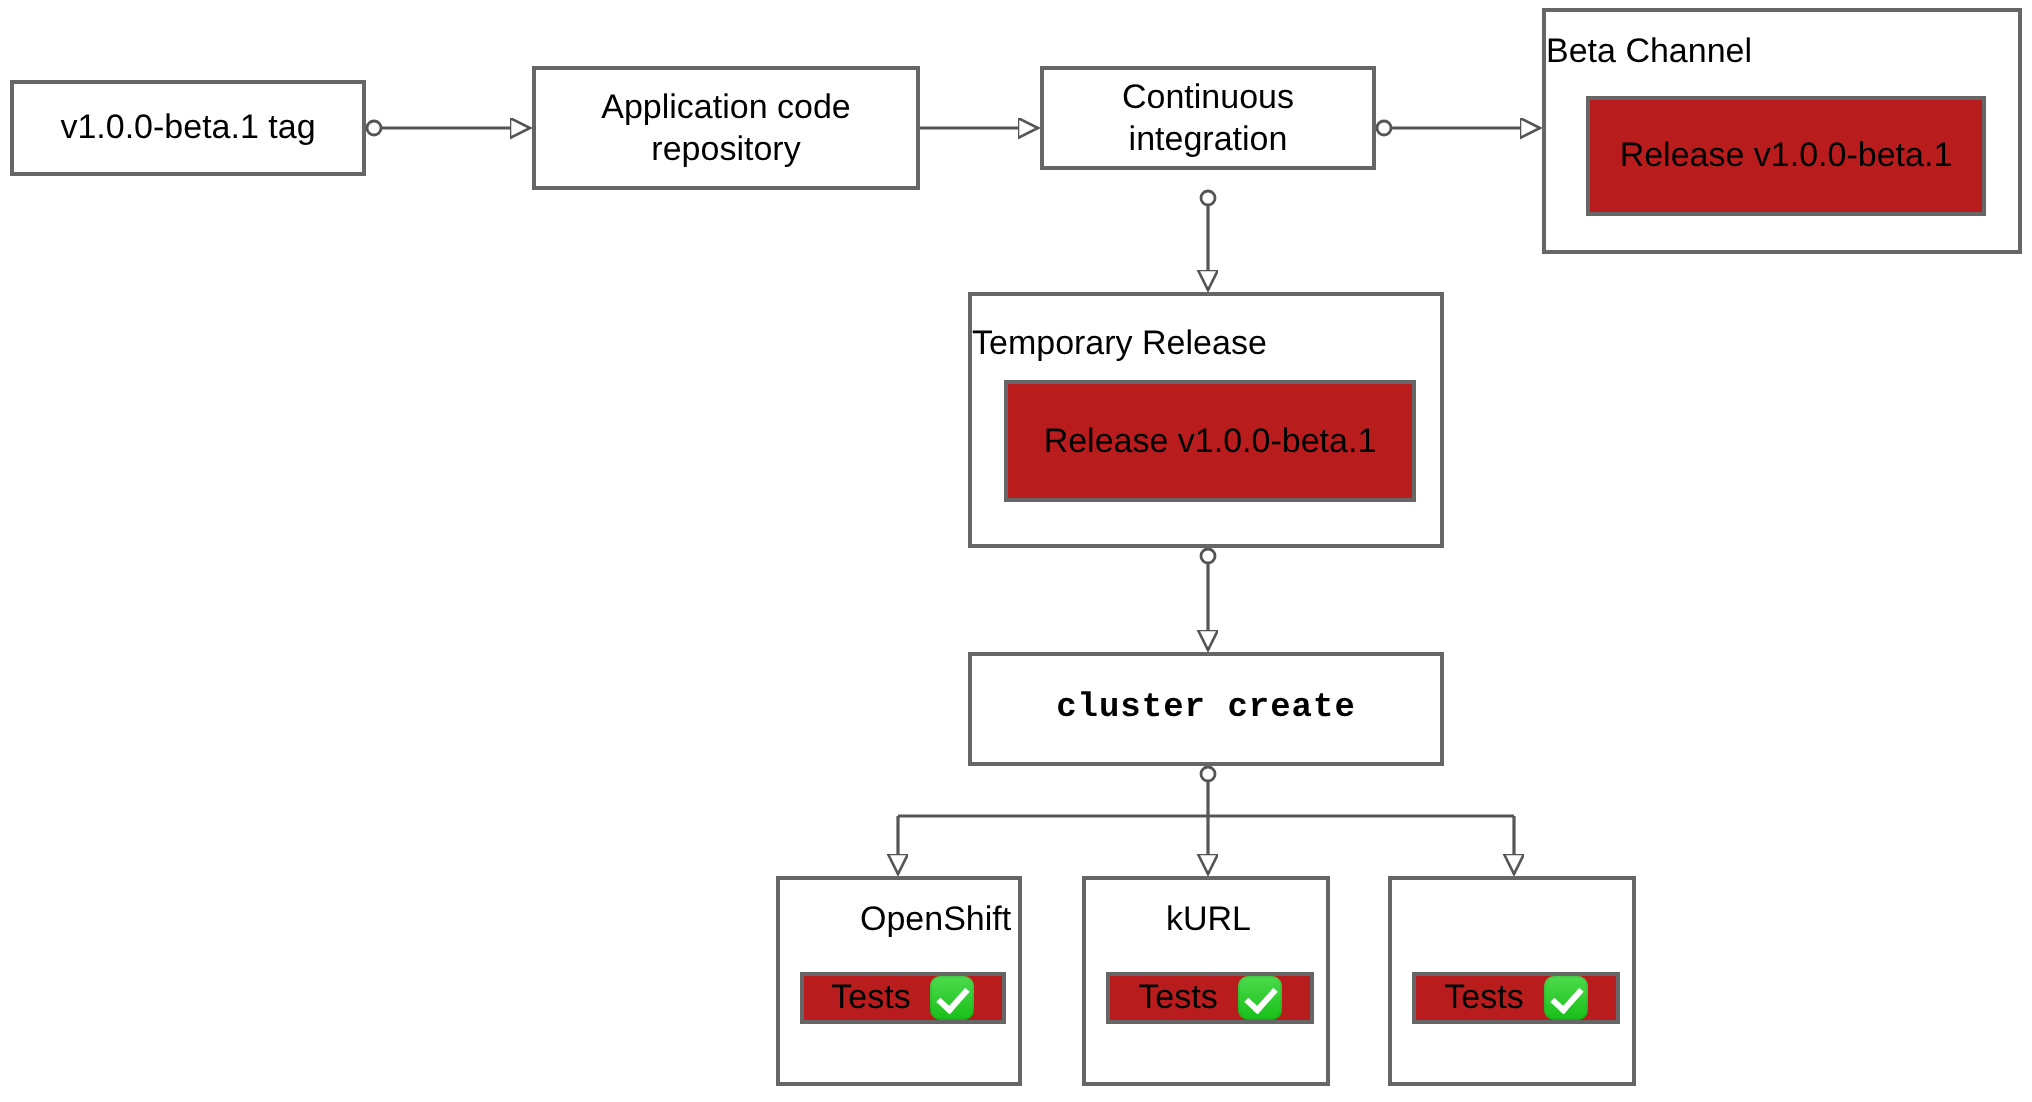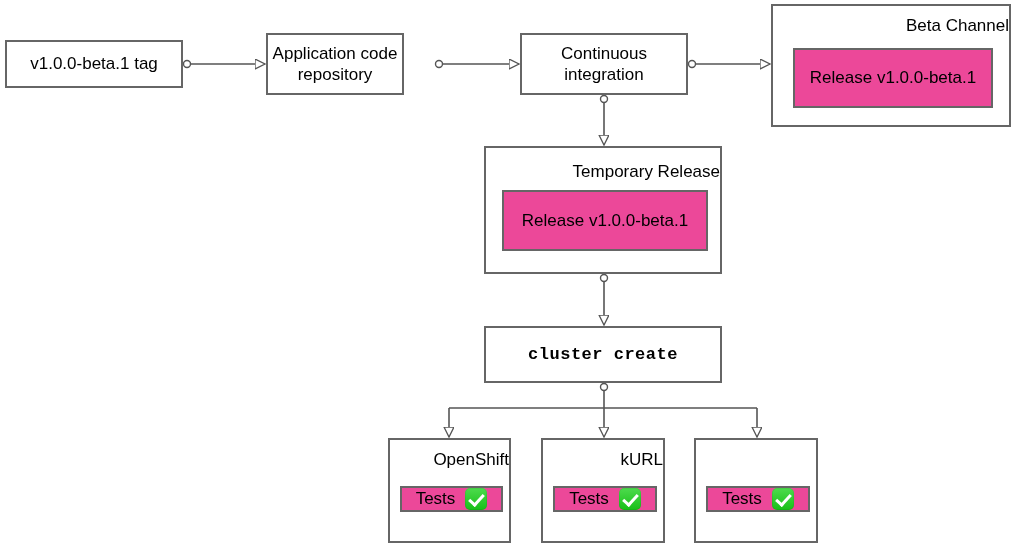--- a/index.html
+++ b/index.html
@@ -41,30 +41,30 @@
     z-index: 2;
   }
   .node.container {
     display: block;
     padding: 0;
   }
   .container-title {
     position: absolute;
     left: 0;
     right: 0;
-    text-align: right;
+    text-align: left;
     color: #000000;
     font-size: 17px;
     line-height: 1.2;
   }
   .inner-box {
     position: absolute;
     box-sizing: border-box;
     border: 2px solid #666666;
-    background: #ec4899;
+    background: #b91c1c;
     display: flex;
     align-items: center;
     justify-content: center;
     font-size: 17px;
     color: #000000;
   }
   .mono-node {
     font-family: "Liberation Mono", "DejaVu Sans Mono", monospace;
     font-weight: bold;
     font-size: 17px;
@@ -92,22 +92,22 @@
     left: 7px;
     top: 3px;
     width: 6px;
     height: 12px;
     border: solid #ffffff;
     border-width: 0 3px 3px 0;
     transform: rotate(42deg);
   }
   
   #node-tag            { left: 5px;   top: 40px;  width: 178px; height: 48px; }
-  #node-repo           { left: 266px; top: 33px;  width: 138px; height: 62px; }
-  #node-ci             { left: 520px; top: 33px;  width: 168px; height: 62px; }
+  #node-repo           { left: 266px; top: 33px;  width: 194px; height: 62px; }
+  #node-ci             { left: 520px; top: 33px;  width: 168px; height: 52px; }
   #node-beta           { left: 771px; top: 4px;   width: 240px; height: 123px; }
   #node-beta .container-title { top: 10px; }
   #node-beta .inner-box       { left: 20px; top: 42px; width: 200px; height: 60px; }
   #node-temp           { left: 484px; top: 146px; width: 238px; height: 128px; }
   #node-temp .container-title { top: 14px; }
   #node-temp .inner-box       { left: 16px; top: 42px; width: 206px; height: 61px; }
   #node-cluster        { left: 484px; top: 326px; width: 238px; height: 57px; align-items: center; }
   #node-openshift      { left: 388px; top: 438px; width: 123px; height: 105px; }
   #node-kurl           { left: 541px; top: 438px; width: 124px; height: 105px; }
   #node-eks            { left: 694px; top: 438px; width: 124px; height: 105px; }

